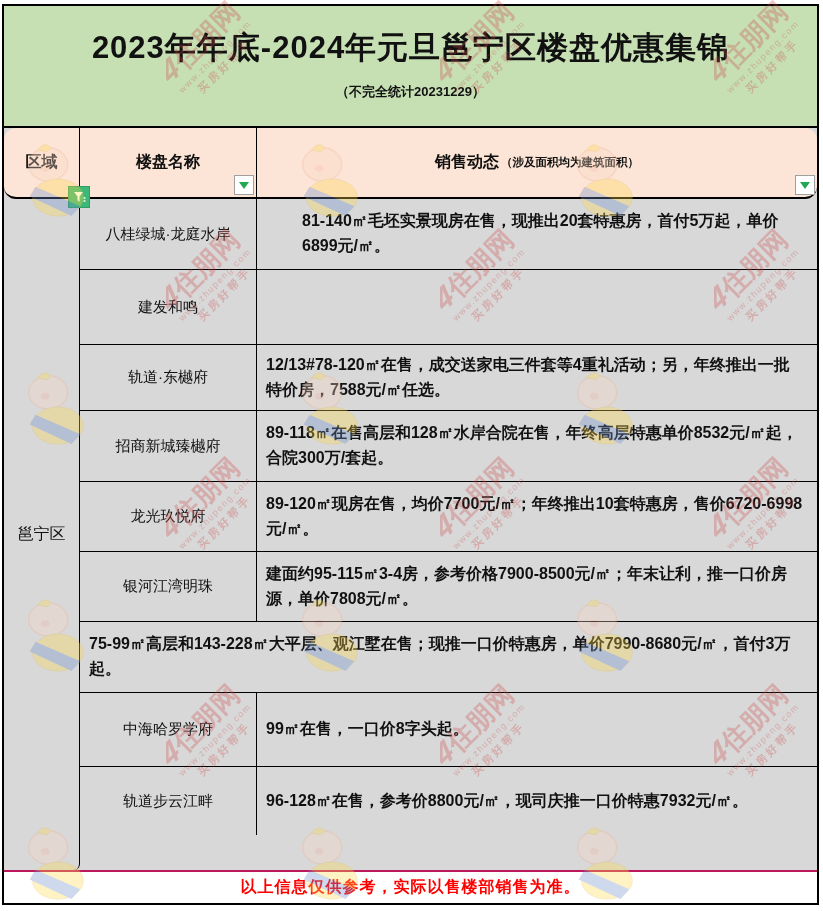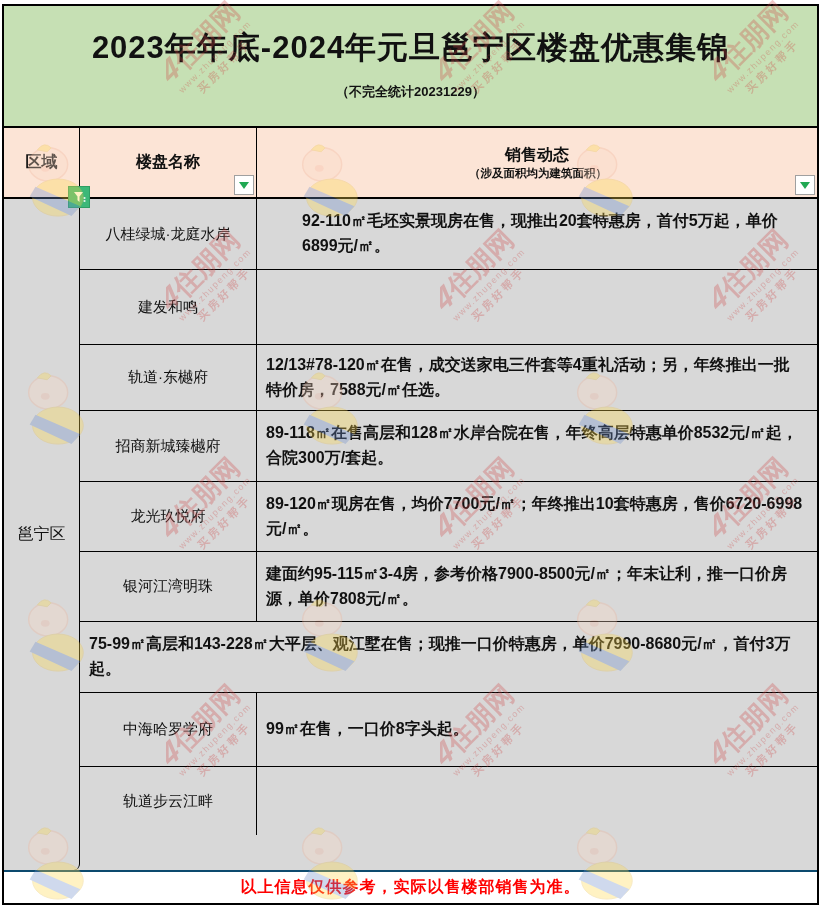--- a/index.html
+++ b/index.html
@@ -8,24 +8,24 @@
   .sheet{position:absolute;left:2px;top:4px;width:817px;height:901px;border:2px solid #000;
          box-sizing:border-box;display:flex;flex-direction:column;background:#d8d8d8;}
 
   
   .title-block{height:122px;box-sizing:border-box;background:#c6e0b4;border-bottom:2px solid #000;
                display:flex;flex-direction:column;align-items:center;justify-content:center;}
   .main-title{font-size:31px;font-weight:bold;letter-spacing:1px;line-height:1.1;}
   .sub-title{font-size:13px;font-weight:bold;margin-top:17px;}
 
   
-  .head-row{height:71px;box-sizing:border-box;background:#fce4d6;border-bottom:2px solid #000;display:flex;}
+  .head-row{height:71px;box-sizing:border-box;background:#fce4d6;border-bottom:2px solid #000;display:flex;border-radius:12px;}
   .head-cell{position:relative;box-sizing:border-box;display:flex;align-items:center;justify-content:center;
              border-right:1.5px solid #000;font-weight:bold;font-size:16px;}
-  .head-cell:last-child{border-right:none;flex-direction:column;}
+  .head-cell:last-child{border-right:none;}
   .head-region{width:76px;}
   .head-name{width:177px;font-family:Liberation Serif, serif;}
   .head-detail{flex:1;}
   .head-note{font-size:11.5px;font-weight:bold;margin-left:2px;}
 
   .dd-btn{position:absolute;right:2px;bottom:2px;width:20px;height:20px;background:#fff;
           border:1px solid #a0a0a0;box-sizing:border-box;display:flex;align-items:center;justify-content:center;}
   .dd-tri{width:0;height:0;border-left:5px solid transparent;border-right:5px solid transparent;
           border-top:7px solid #21a853;}
   .filter-btn{position:absolute;right:-11px;bottom:-11px;width:22px;height:22px;background:#3cb878;
@@ -48,21 +48,21 @@
   .rows .row:nth-child(8){height:74px;}
   .rows .row:nth-child(9){height:68px;}
   .rows .row:nth-child(10){height:64px;}
   .cell-name{width:177px;box-sizing:border-box;border-right:1.5px solid #000;
              display:flex;align-items:center;justify-content:center;text-align:center;
              font-size:15px;padding:4px 8px;}
   .cell-detail{flex:1;box-sizing:border-box;display:flex;align-items:center;
                font-size:16px;font-weight:bold;line-height:1.55;padding:4px 12px 4px 9px;text-align:left;}
 
   
-  .footer{height:33px;box-sizing:border-box;background:#ffffff;border-top:2px solid #0c4a6e;
+  .footer{height:33px;box-sizing:border-box;background:#ffffff;border-top:2px solid #be185d;
           display:flex;align-items:center;justify-content:center;}
   .footer-text{color:#fe0000;font-size:16px;font-weight:bold;letter-spacing:1px;}
 
   
   .watermarks{position:absolute;inset:0;z-index:30;pointer-events:none;overflow:hidden;
               display:flex;flex-wrap:wrap;}
   .wm-tile{width:274.3px;height:227.75px;position:relative;}
   .wm-logo{position:absolute;right:16px;top:22px;transform:rotate(-45deg);text-align:center;
            color:rgba(205,70,70,0.30);white-space:nowrap;}
   .wm-brand-line{font-size:27px;font-weight:bold;display:block;line-height:1;}
@@ -108,21 +108,21 @@
         </span>
       </div>
     </div>
 
     <div class="body">
       <div class="region-col">邕宁区</div>
       <div class="rows">
 
         <div class="row">
           <div class="cell-name">八桂绿城·龙庭水岸</div>
-          <div class="cell-detail">92-110㎡毛坯实景现房在售，现推出20套特惠房，首付5万起，单价6899元/㎡。</div>
+          <div class="cell-detail">81-140㎡毛坯实景现房在售，现推出20套特惠房，首付5万起，单价6899元/㎡。</div>
         </div>
         <div class="row">
           <div class="cell-name">建发和鸣</div>
         </div>
         <div class="row">
           <div class="cell-name">轨道·东樾府</div>
           <div class="cell-detail">12/13#78-120㎡在售，成交送家电三件套等4重礼活动；另，年终推出一批特价房，7588元/㎡任选。</div>
         </div>
         <div class="row">
           <div class="cell-name">招商新城臻樾府</div>
@@ -138,20 +138,21 @@
         </div>
         <div class="row">
           <div class="cell-detail">75-99㎡高层和143-228㎡大平层、观江墅在售；现推一口价特惠房，单价7990-8680元/㎡，首付3万起。</div>
         </div>
         <div class="row">
           <div class="cell-name">中海哈罗学府</div>
           <div class="cell-detail">99㎡在售，一口价8字头起。</div>
         </div>
         <div class="row">
           <div class="cell-name">轨道步云江畔</div>
+          <div class="cell-detail">96-128㎡在售，参考价8800元/㎡，现司庆推一口价特惠7932元/㎡。</div>
         </div>
 
       </div>
     </div>
 
     <div class="footer">
       <div class="footer-text">以上信息仅供参考，实际以售楼部销售为准。</div>
     </div>
   </div>
 

